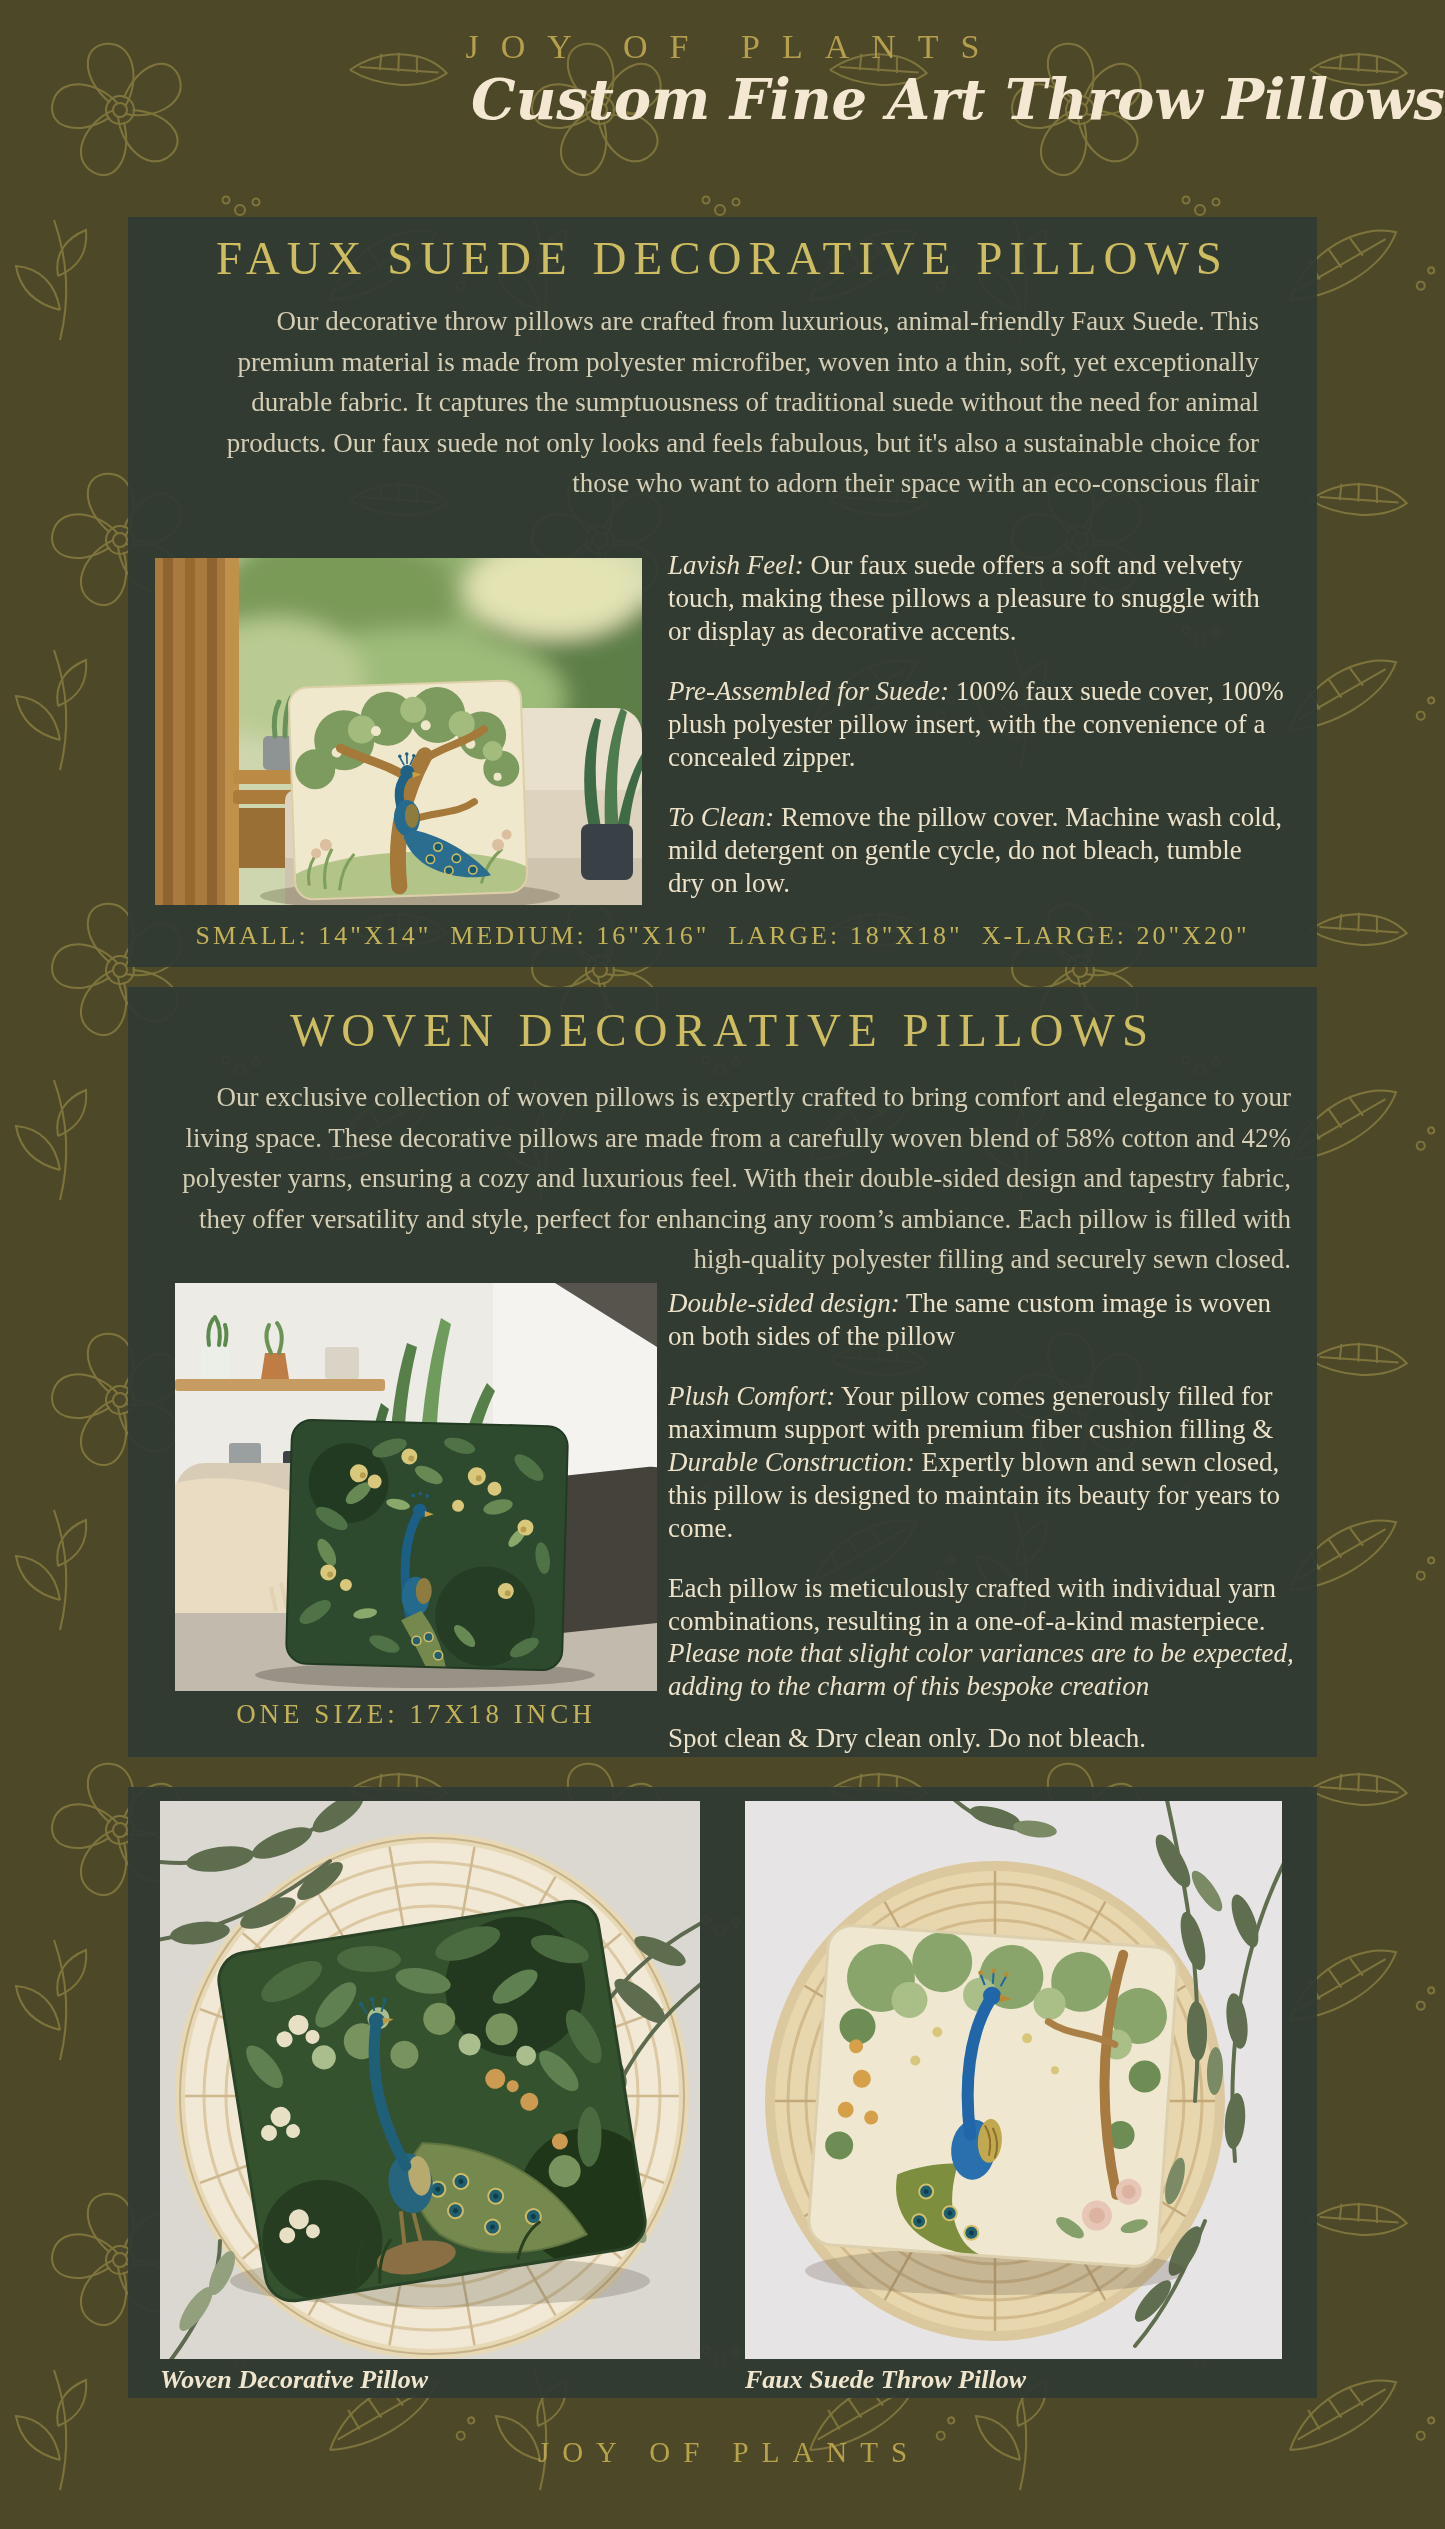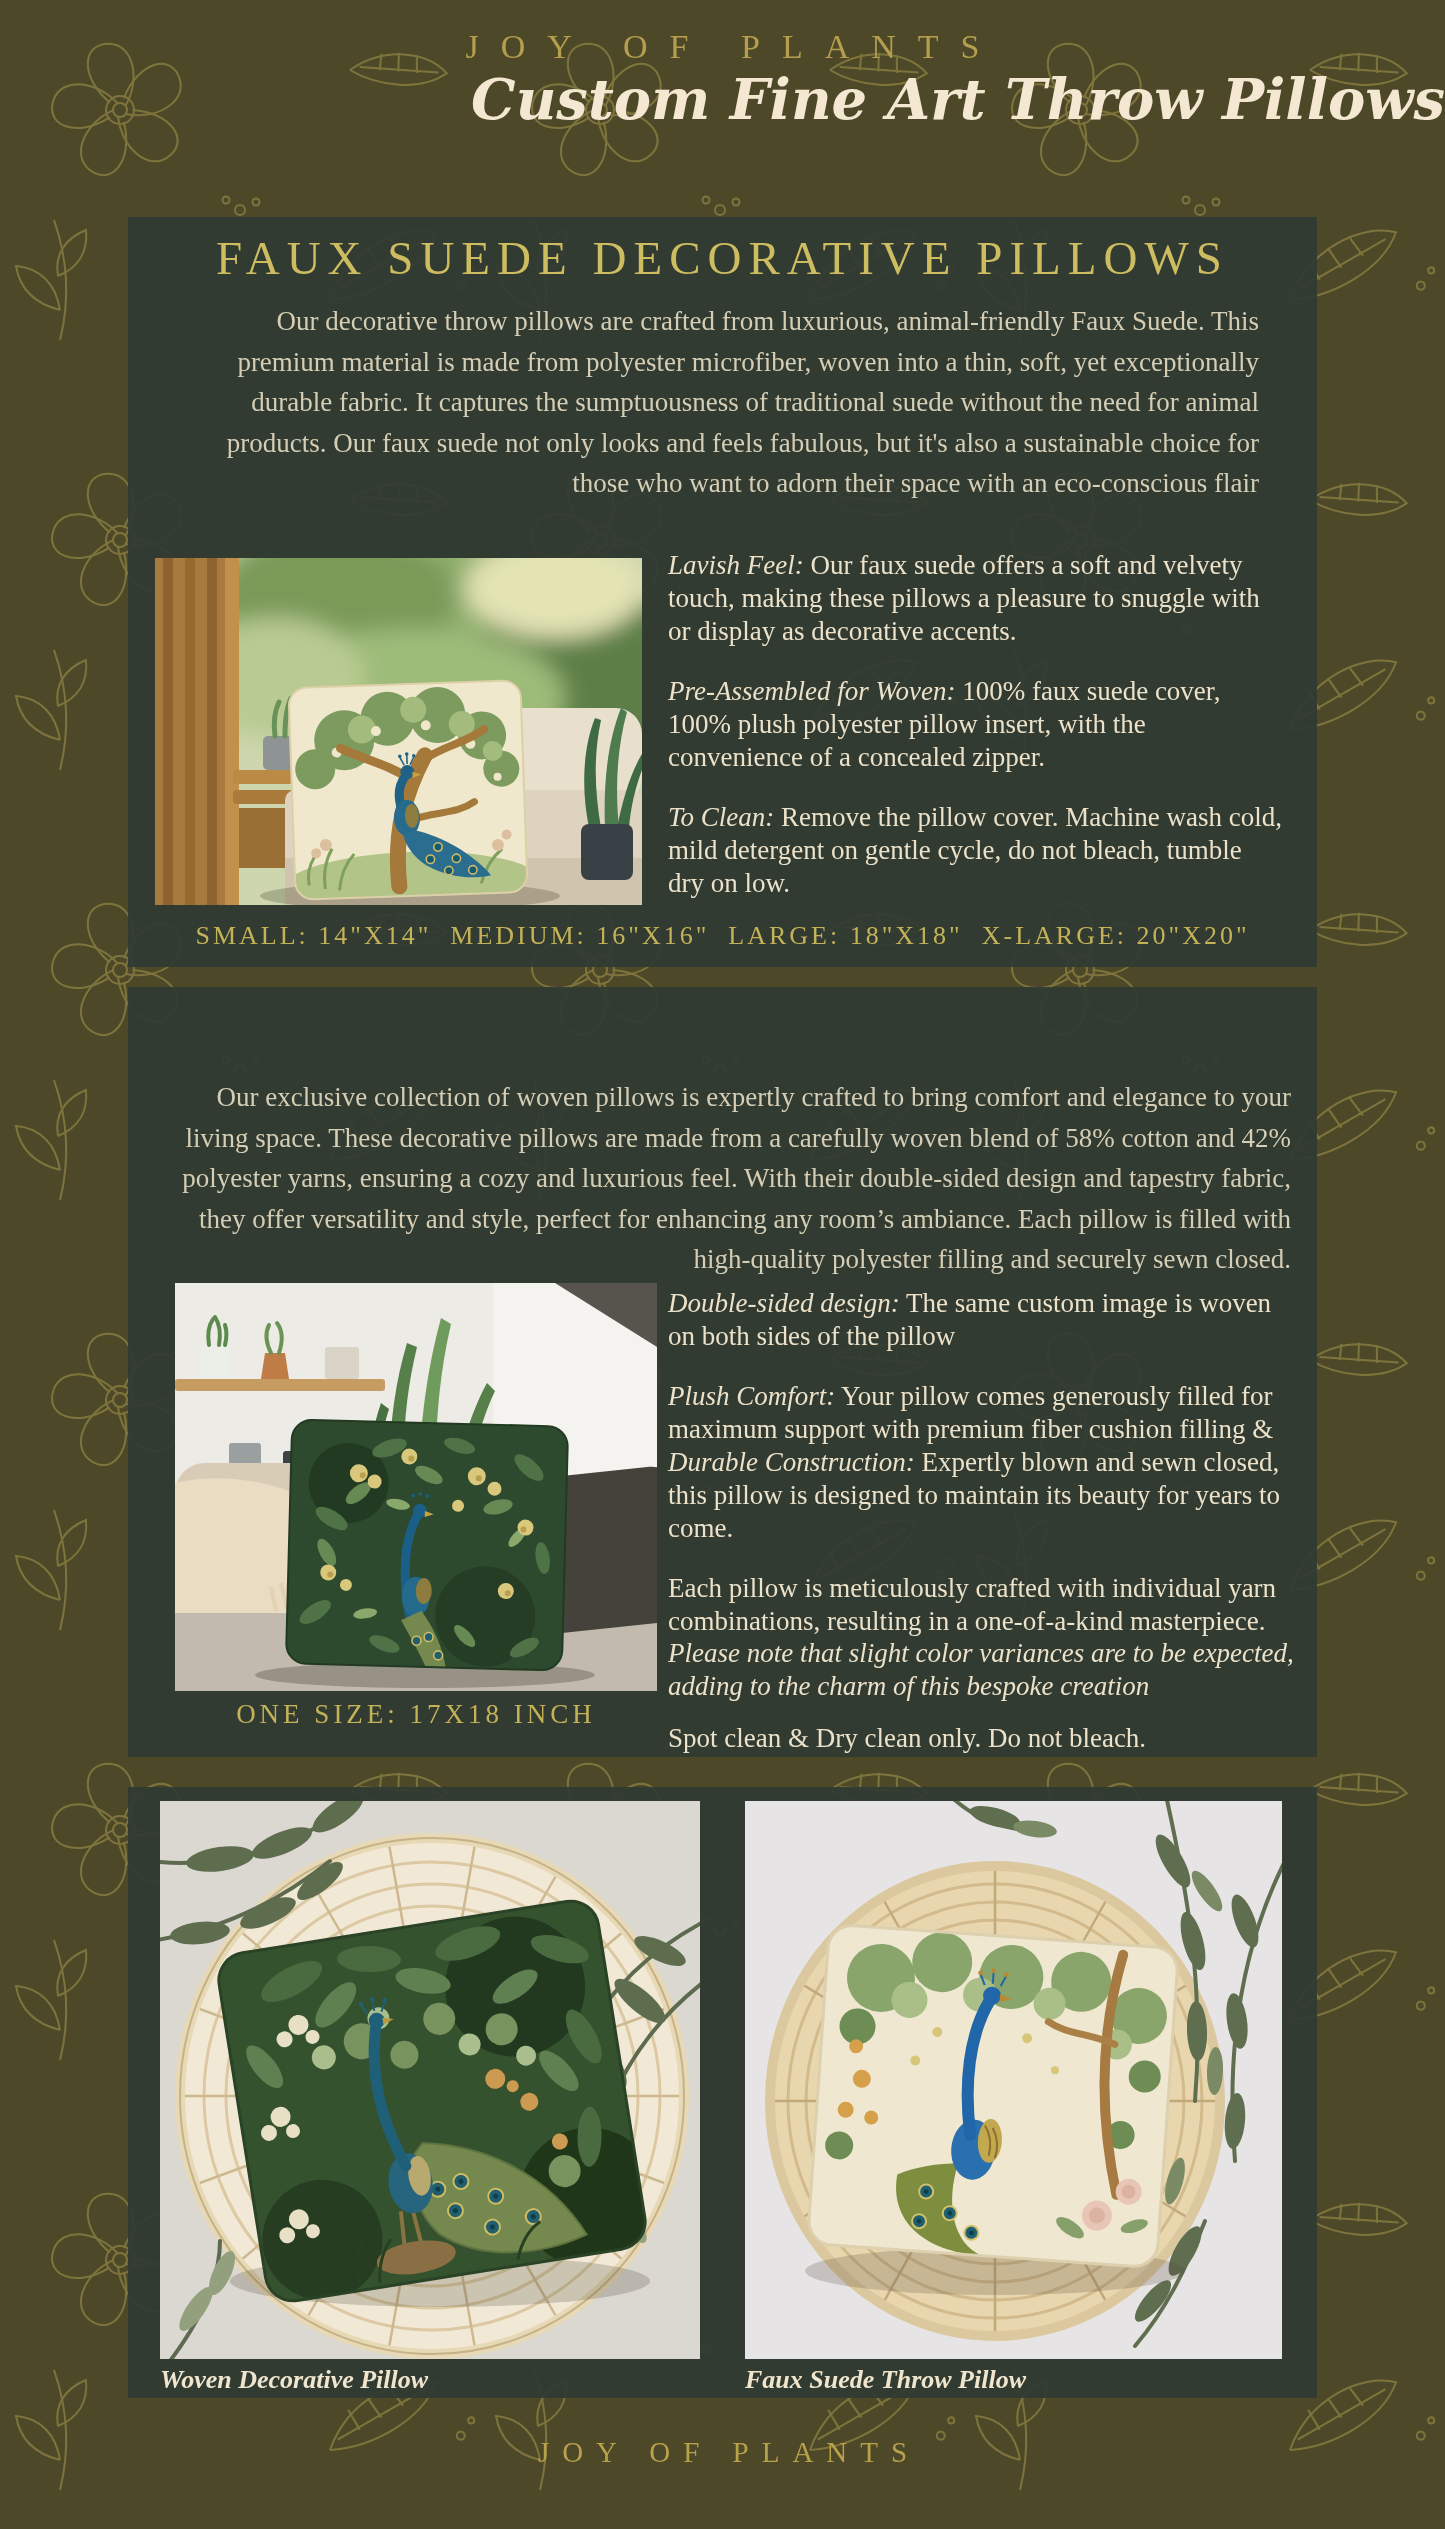--- a/index.html
+++ b/index.html
@@ -210,28 +210,29 @@
                 <circle cx="38" cy="82" r="4.2"></circle>
             </g>
           </g>
           <rect x="-116" y="-106" width="232" height="212" rx="18" fill="none" stroke="#ddd0a8" stroke-width="2"></rect>
         </g>
       </g>
     </svg>
 
     <div class="feats" id="faux-feats">
       <p class="feat"><span class="it">Lavish Feel:</span><span> Our faux suede offers a soft and velvety touch, making these pillows a pleasure to snuggle with or display as decorative accents.</span></p>
-      <p class="feat"><span class="it">Pre-Assembled for Woven:</span><span> 100% faux suede cover, 100% plush polyester pillow insert, with the convenience of a concealed zipper.</span></p>
+      <p class="feat"><span class="it">Pre-Assembled for Suede:</span><span> 100% faux suede cover, 100% plush polyester pillow insert, with the convenience of a concealed zipper.</span></p>
       <p class="feat"><span class="it">To Clean:</span><span> Remove the pillow cover. Machine wash cold, mild detergent on gentle cycle, do not bleach, tumble dry on low.</span></p>
     </div>
 
     <div class="sizes">SMALL: 14"X14"  MEDIUM: 16"X16"  LARGE: 18"X18"  X-LARGE: 20"X20"</div>
   </div>
 
   <div class="panel" id="panel-woven">
+    <div class="sec-title">WOVEN DECORATIVE PILLOWS</div>
     <p class="intro" id="woven-intro">Our exclusive collection of woven pillows is expertly crafted to bring comfort and elegance to your living space. These decorative pillows are made from a carefully woven blend of 58% cotton and 42% polyester yarns, ensuring a cozy and luxurious feel. With their double-sided design and tapestry fabric, they offer versatility and style, perfect for enhancing any room’s ambiance. Each pillow is filled with high-quality polyester filling and securely sewn closed.</p>
 
     <svg class="photo" id="photo-woven" width="482" height="408" viewBox="0 0 482 408">
       <defs>
         <clipPath id="p2c">
             <rect width="482" height="408"></rect>
           </clipPath>
         <clipPath id="p2pc">
             <rect x="-138" y="-122" width="276" height="244" rx="20"></rect>
           </clipPath>

